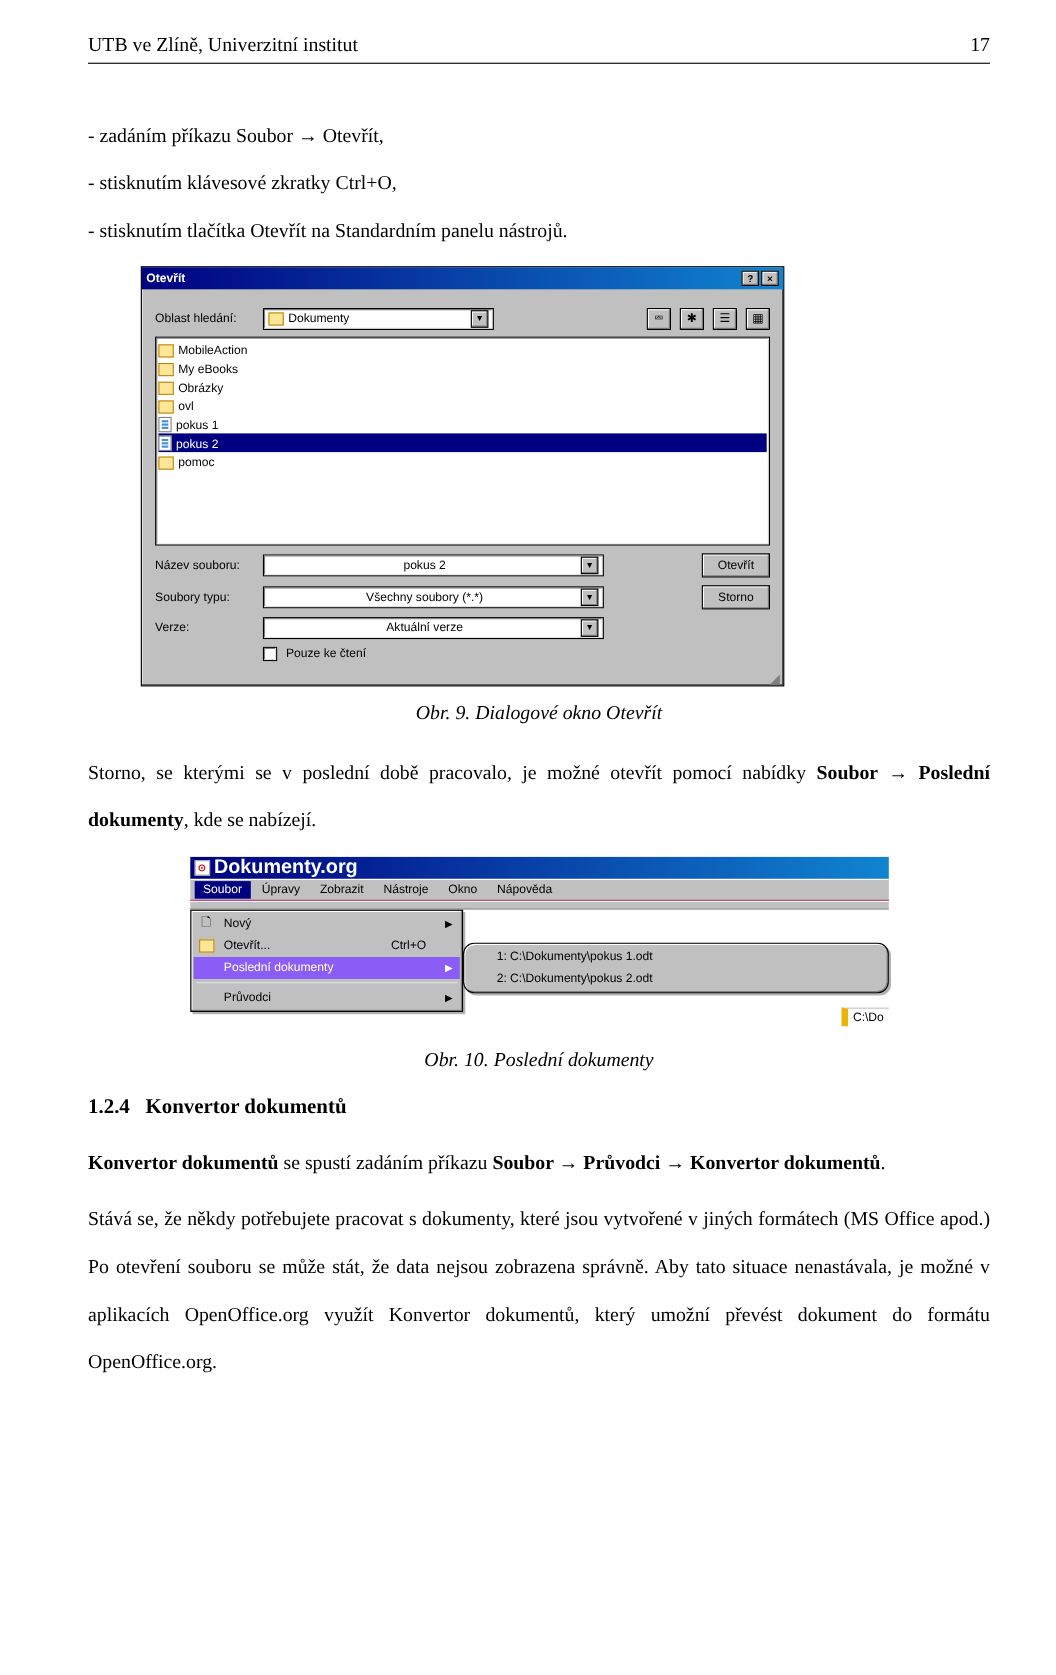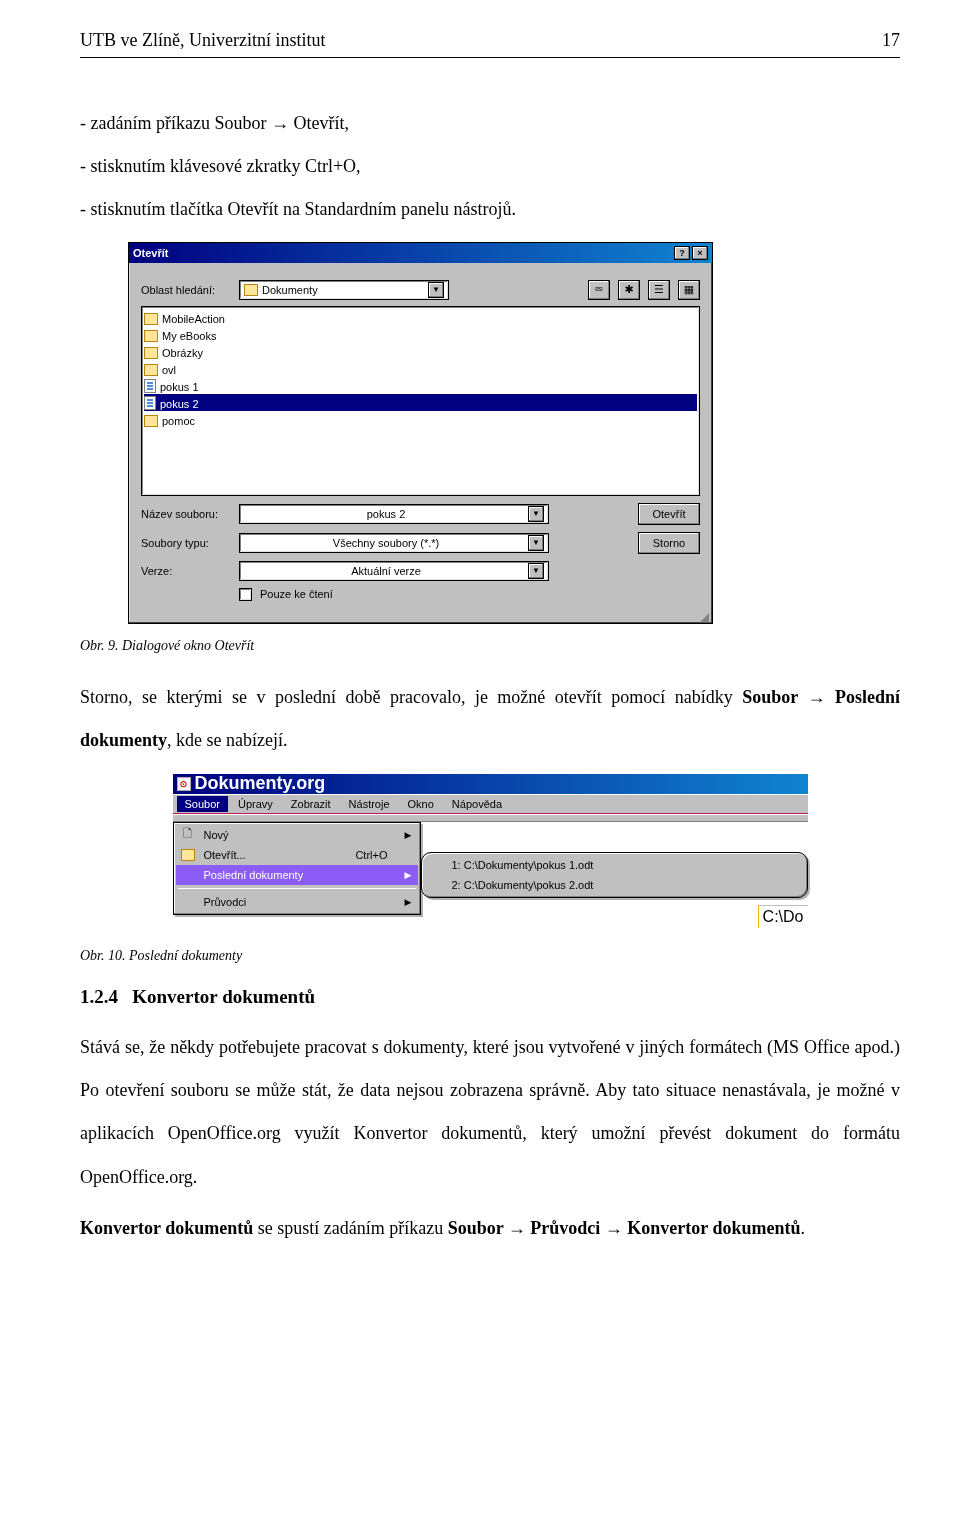--- a/index.html
+++ b/index.html
@@ -2,21 +2,21 @@
 <html><head>
 <meta charset="utf-8">
 <style>
   * { box-sizing: border-box; margin: 0; padding: 0; }
   body { font-family: "Times New Roman", serif; font-size: 18px; color: #000; width: 960px; background: #fff; padding: 0; }
   .page { padding: 30px 60px 50px 80px; }
   .header-line { display: flex; justify-content: space-between; font-family: "Times New Roman", serif; font-size: 18px; margin-bottom: 6px; }
   .page-num { }
   hr.top { border: none; border-top: 1.5px solid #000; margin-bottom: 30px; }
   .bullet { line-height: 2.4; font-size: 18px; }
-  .fig-caption { font-style: italic; font-size: 14px; margin: 14px 0 22px 0; }
+  .fig-caption { text-align: center; font-style: italic; font-size: 18px; margin: 14px 0 22px 0; }
   p.body { line-height: 2.4; text-align: justify; font-size: 18px; margin-bottom: 8px; }
   .section-title { font-weight: bold; font-size: 19px; margin: 16px 0 18px 0; }
   .bold { font-weight: bold; }
 
   
   .win { background: #c0c0c0; font-family: Tahoma, "MS Sans Serif", Arial, sans-serif; font-size: 11px; color: #000; border: 1px solid #000; box-shadow: inset -1px -1px 0 #404040, inset 1px 1px 0 #dfdfdf; margin: 10px auto; }
   .titlebar { background: linear-gradient(to right, #000080, #1084d0); color: #fff; font-weight: bold; padding: 3px 4px; display: flex; justify-content: space-between; align-items: center; height: 20px; }
   .titlebar-left { display: flex; align-items: center; gap: 4px; }
   .win-btn { width: 16px; height: 14px; background: #c0c0c0; border: 1px solid #000; box-shadow: inset -1px -1px 0 #808080, inset 1px 1px 0 #fff; font-size: 9px; line-height: 10px; text-align: center; color: #000; display: inline-flex; align-items: center; justify-content: center; }
   .win-body { padding: 10px 12px 12px 12px; }
@@ -204,28 +204,28 @@
         </div>
       </div>
       <div class="dropdown submenu" style="left:248px;top:30px;width:387px;border-radius:10px;">
         <div class="menu-item" style="min-width:300px">
             <span>1: C:\Dokumenty\pokus 1.odt</span>
           </div>
         <div class="menu-item" style="min-width:300px">
             <span>2: C:\Dokumenty\pokus 2.odt</span>
           </div>
       </div>
-      <div style="position:absolute;right:0;bottom:6px;font-size:16px;background:#fff;padding:2px 4px;border-top:1px solid #c0c0c0;border-left:1px solid #eab308;">C:\Do</div>
+      <div style="position:absolute;right:0;bottom:6px;font-size:11px;background:#fff;padding:2px 4px;border-top:1px solid #c0c0c0;border-left:6px solid #eab308;">C:\Do</div>
     </div>
   </div>
 
   <div class="fig-caption">Obr. 10. Poslední dokumenty</div>
 
   <div class="section-title">
     <span>1.2.4</span>&nbsp;&nbsp;&nbsp;<span>Konvertor dokumentů</span>
   </div>
-
-  <p class="body">Stává se, že někdy potřebujete pracovat s dokumenty, které jsou vytvořené v jiných formátech (MS Office apod.) Po otevření souboru se může stát, že data nejsou zobrazena správně. Aby tato situace nenastávala, je možné v aplikacích OpenOffice.org využít Konvertor dokumentů, který umožní převést dokument do formátu OpenOffice.org.</p>
 
   <p class="body">
     <span class="bold">Konvertor dokumentů</span><span> se spustí zadáním příkazu </span><span class="bold">Soubor → Průvodci → Konvertor dokumentů</span><span>.</span>
   </p>
+
+  <p class="body">Stává se, že někdy potřebujete pracovat s dokumenty, které jsou vytvořené v jiných formátech (MS Office apod.) Po otevření souboru se může stát, že data nejsou zobrazena správně. Aby tato situace nenastávala, je možné v aplikacích OpenOffice.org využít Konvertor dokumentů, který umožní převést dokument do formátu OpenOffice.org.</p>
 </div>
 
 </body></html>

